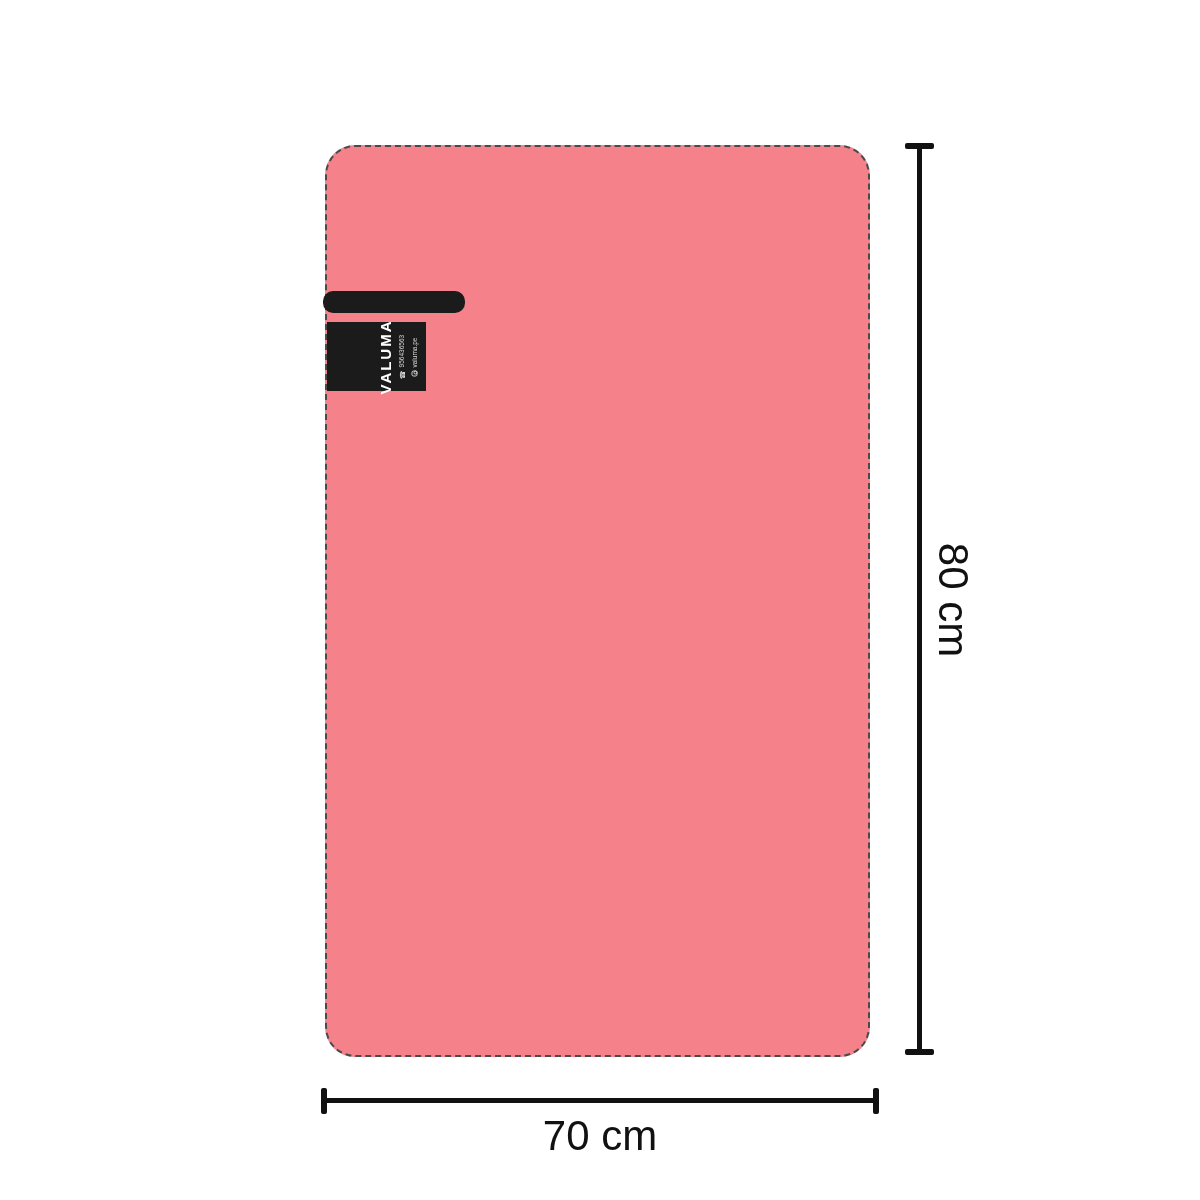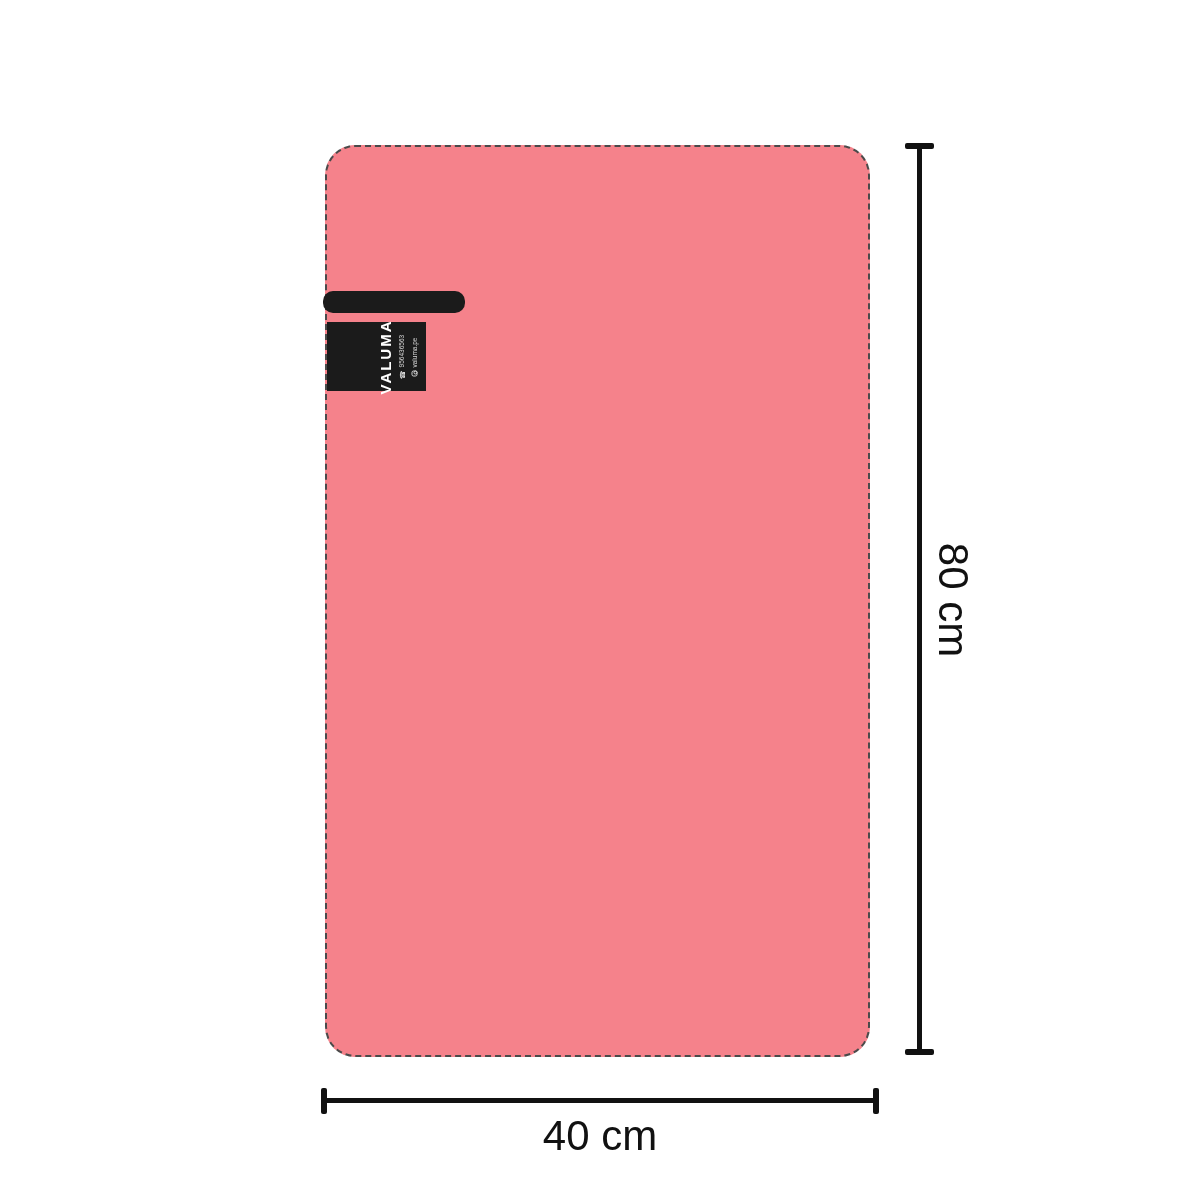--- a/index.html
+++ b/index.html
@@ -192,15 +192,15 @@
   </div>
 
   <div class="dim-line-v"></div>
   <div class="dim-cap-h cap-top"></div>
   <div class="dim-cap-h cap-bottom"></div>
   <div class="dim-label dim-label-height">80 cm</div>
 
   <div class="dim-line-h"></div>
   <div class="dim-cap-v cap-left"></div>
   <div class="dim-cap-v cap-right"></div>
-  <div class="dim-label dim-label-width">40 cm</div>
+  <div class="dim-label dim-label-width">70 cm</div>
 
 </div>
 
 </body></html>

